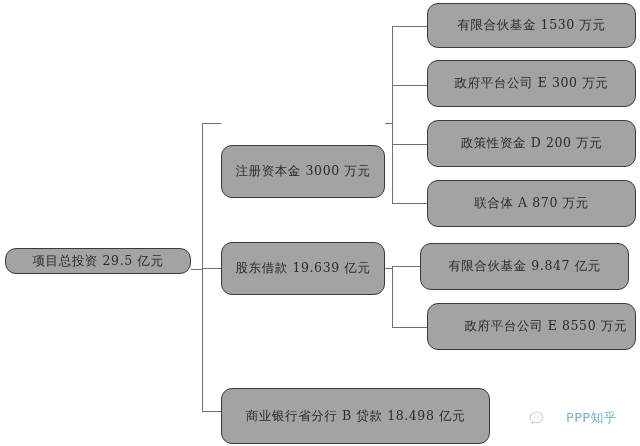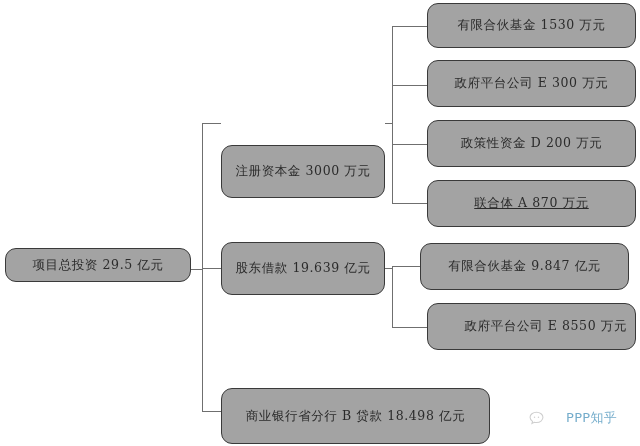--- a/index.html
+++ b/index.html
@@ -31,32 +31,32 @@
     text-align:center;
     color:#2b2b2b;
     line-height:1.45;
     letter-spacing:0.6px;
     padding:2px 8px;
     font-size:12.5px;
   }
   .node .txt{display:block;}
 
   
-  #n-root{left:5px;  top:248px; width:186px; height:34px; font-size:12.5px;}
+  #n-root{left:5px;  top:248px; width:186px; height:26px; font-size:12.5px;}
 
   
   #n-cap   {left:221px; top:97px;  width:164px; height:53px;margin-top:48px;}
   #n-loan  {left:221px; top:242px; width:164px; height:53px;}
   #n-bank  {left:221px; top:388px; width:269px; height:56px;}
 
   
   #n-lp1   {left:427px; top:3px;   width:209px; height:45px;}
   #n-gov1  {left:427px; top:60px;  width:209px; height:47px;}
   #n-pol   {left:427px; top:120px; width:209px; height:47px;}
-  #n-consor{left:427px; top:180px; width:209px; height:47px;text-decoration:underline;}
+  #n-consor{left:427px; top:180px; width:209px; height:47px;}
   #n-lp2   {left:420px; top:243px; width:209px; height:47px;}
   #n-gov2  {left:427px; top:303px; width:209px; height:47px;justify-content:flex-end;}
 
   
   #watermark{
     position:absolute;
     left:528px; top:409px;
     z-index:3;
     display:flex;align-items:center;gap:21px;
     opacity:.55;

